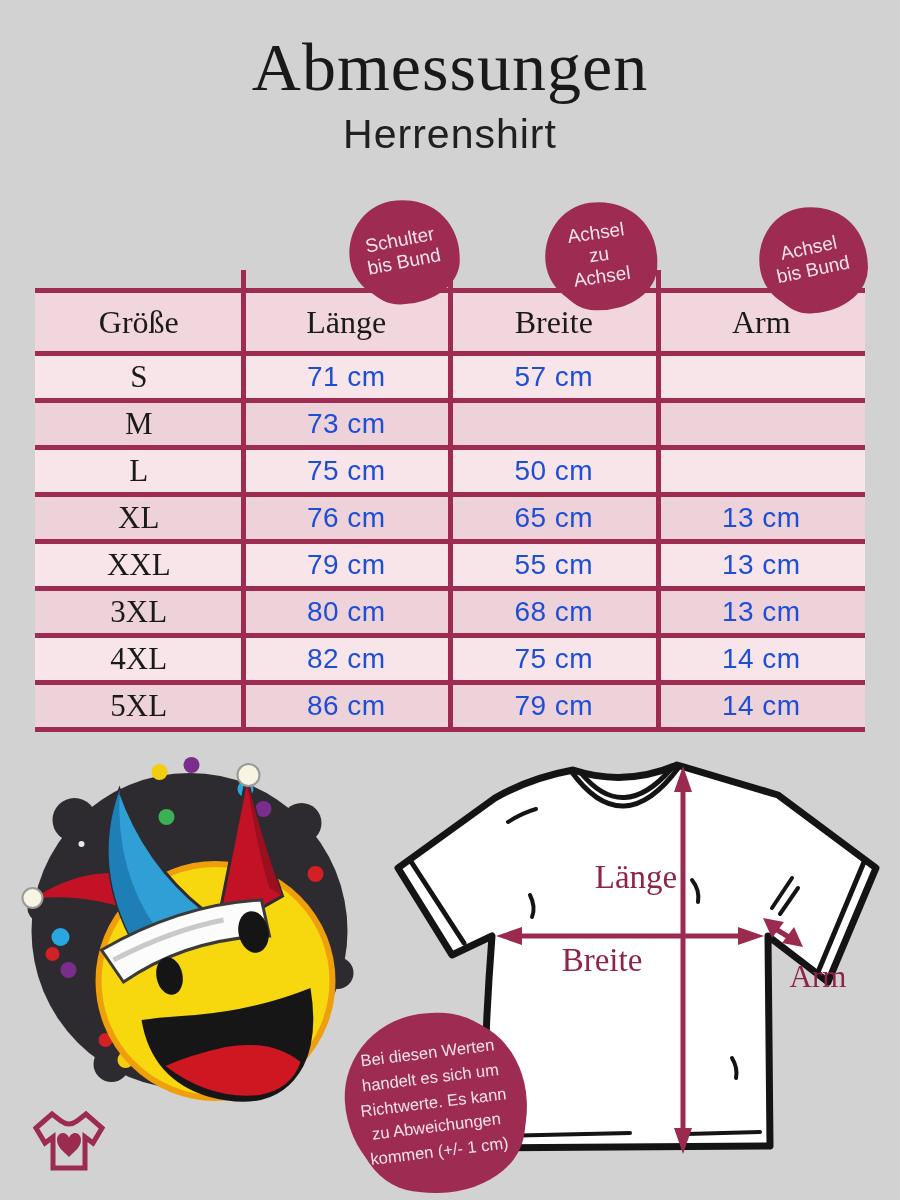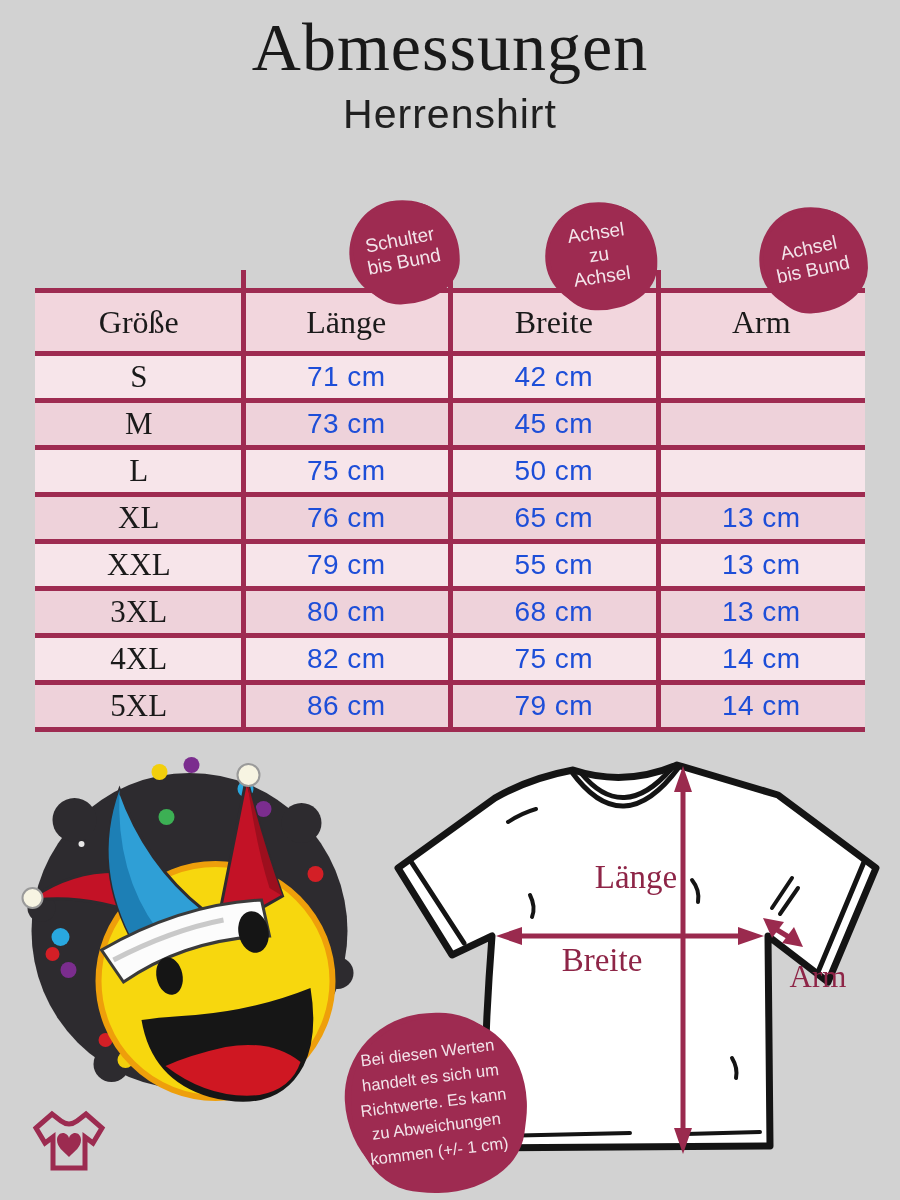--- a/index.html
+++ b/index.html
@@ -1,21 +1,21 @@
 <!DOCTYPE html>
 <html><head>
 <meta charset="utf-8">
 <style>
   html,body{margin:0;padding:0;background:#bfbfbf;}
   .page{position:relative;width:900px;height:1200px;background:#d2d2d2;overflow:hidden;
         font-family:"Liberation Sans",sans-serif;}
 
   
   .hdr{position:absolute;top:0;left:0;width:100%;text-align:center;}
-  .title{margin:8px 0 0;font-family:"Liberation Serif",serif;font-weight:500;
+  .title{margin:28px 0 0;font-family:"Liberation Serif",serif;font-weight:500;
          font-size:68px;letter-spacing:1px;color:#191919;text-align:center;}
   .subtitle{margin:4px 16px 0;font-family:"Liberation Sans",sans-serif;font-weight:400;
             font-size:41px;letter-spacing:1px;color:#202020;}
 
   
   .stamp{position:absolute;background:#9e2b51;color:#f3e4ea;display:flex;flex-direction:column;
          align-items:center;justify-content:center;text-align:center;line-height:1.16;
          border-radius:48% 52% 47% 53% / 52% 46% 54% 48%;z-index:6;}
   .stamp::before{content:"";position:absolute;inset:3px -4px -3px 4px;background:#9e2b51;
          border-radius:53% 47% 56% 44% / 45% 55% 43% 57%;transform:rotate(9deg);z-index:-1;}
@@ -89,26 +89,25 @@
     <div class="trow head">
       <div class="tcell th">Größe</div>
       <div class="tcell th">Länge</div>
       <div class="tcell th">Breite</div>
       <div class="tcell th">Arm</div>
     </div>
 
     <div class="trow r row-light">
       <div class="tcell size">S</div>
       <div class="tcell val">71 cm</div>
-      <div class="tcell val">42 cm</div>
+      <div class="tcell val">57 cm</div>
     </div>
     <div class="trow r row-dark">
       <div class="tcell size">M</div>
       <div class="tcell val">73 cm</div>
-      <div class="tcell val">45 cm</div>
     </div>
     <div class="trow r row-light">
       <div class="tcell size">L</div>
       <div class="tcell val">75 cm</div>
       <div class="tcell val">50 cm</div>
     </div>
     <div class="trow r row-dark">
       <div class="tcell size">XL</div>
       <div class="tcell val">76 cm</div>
       <div class="tcell val">65 cm</div>

